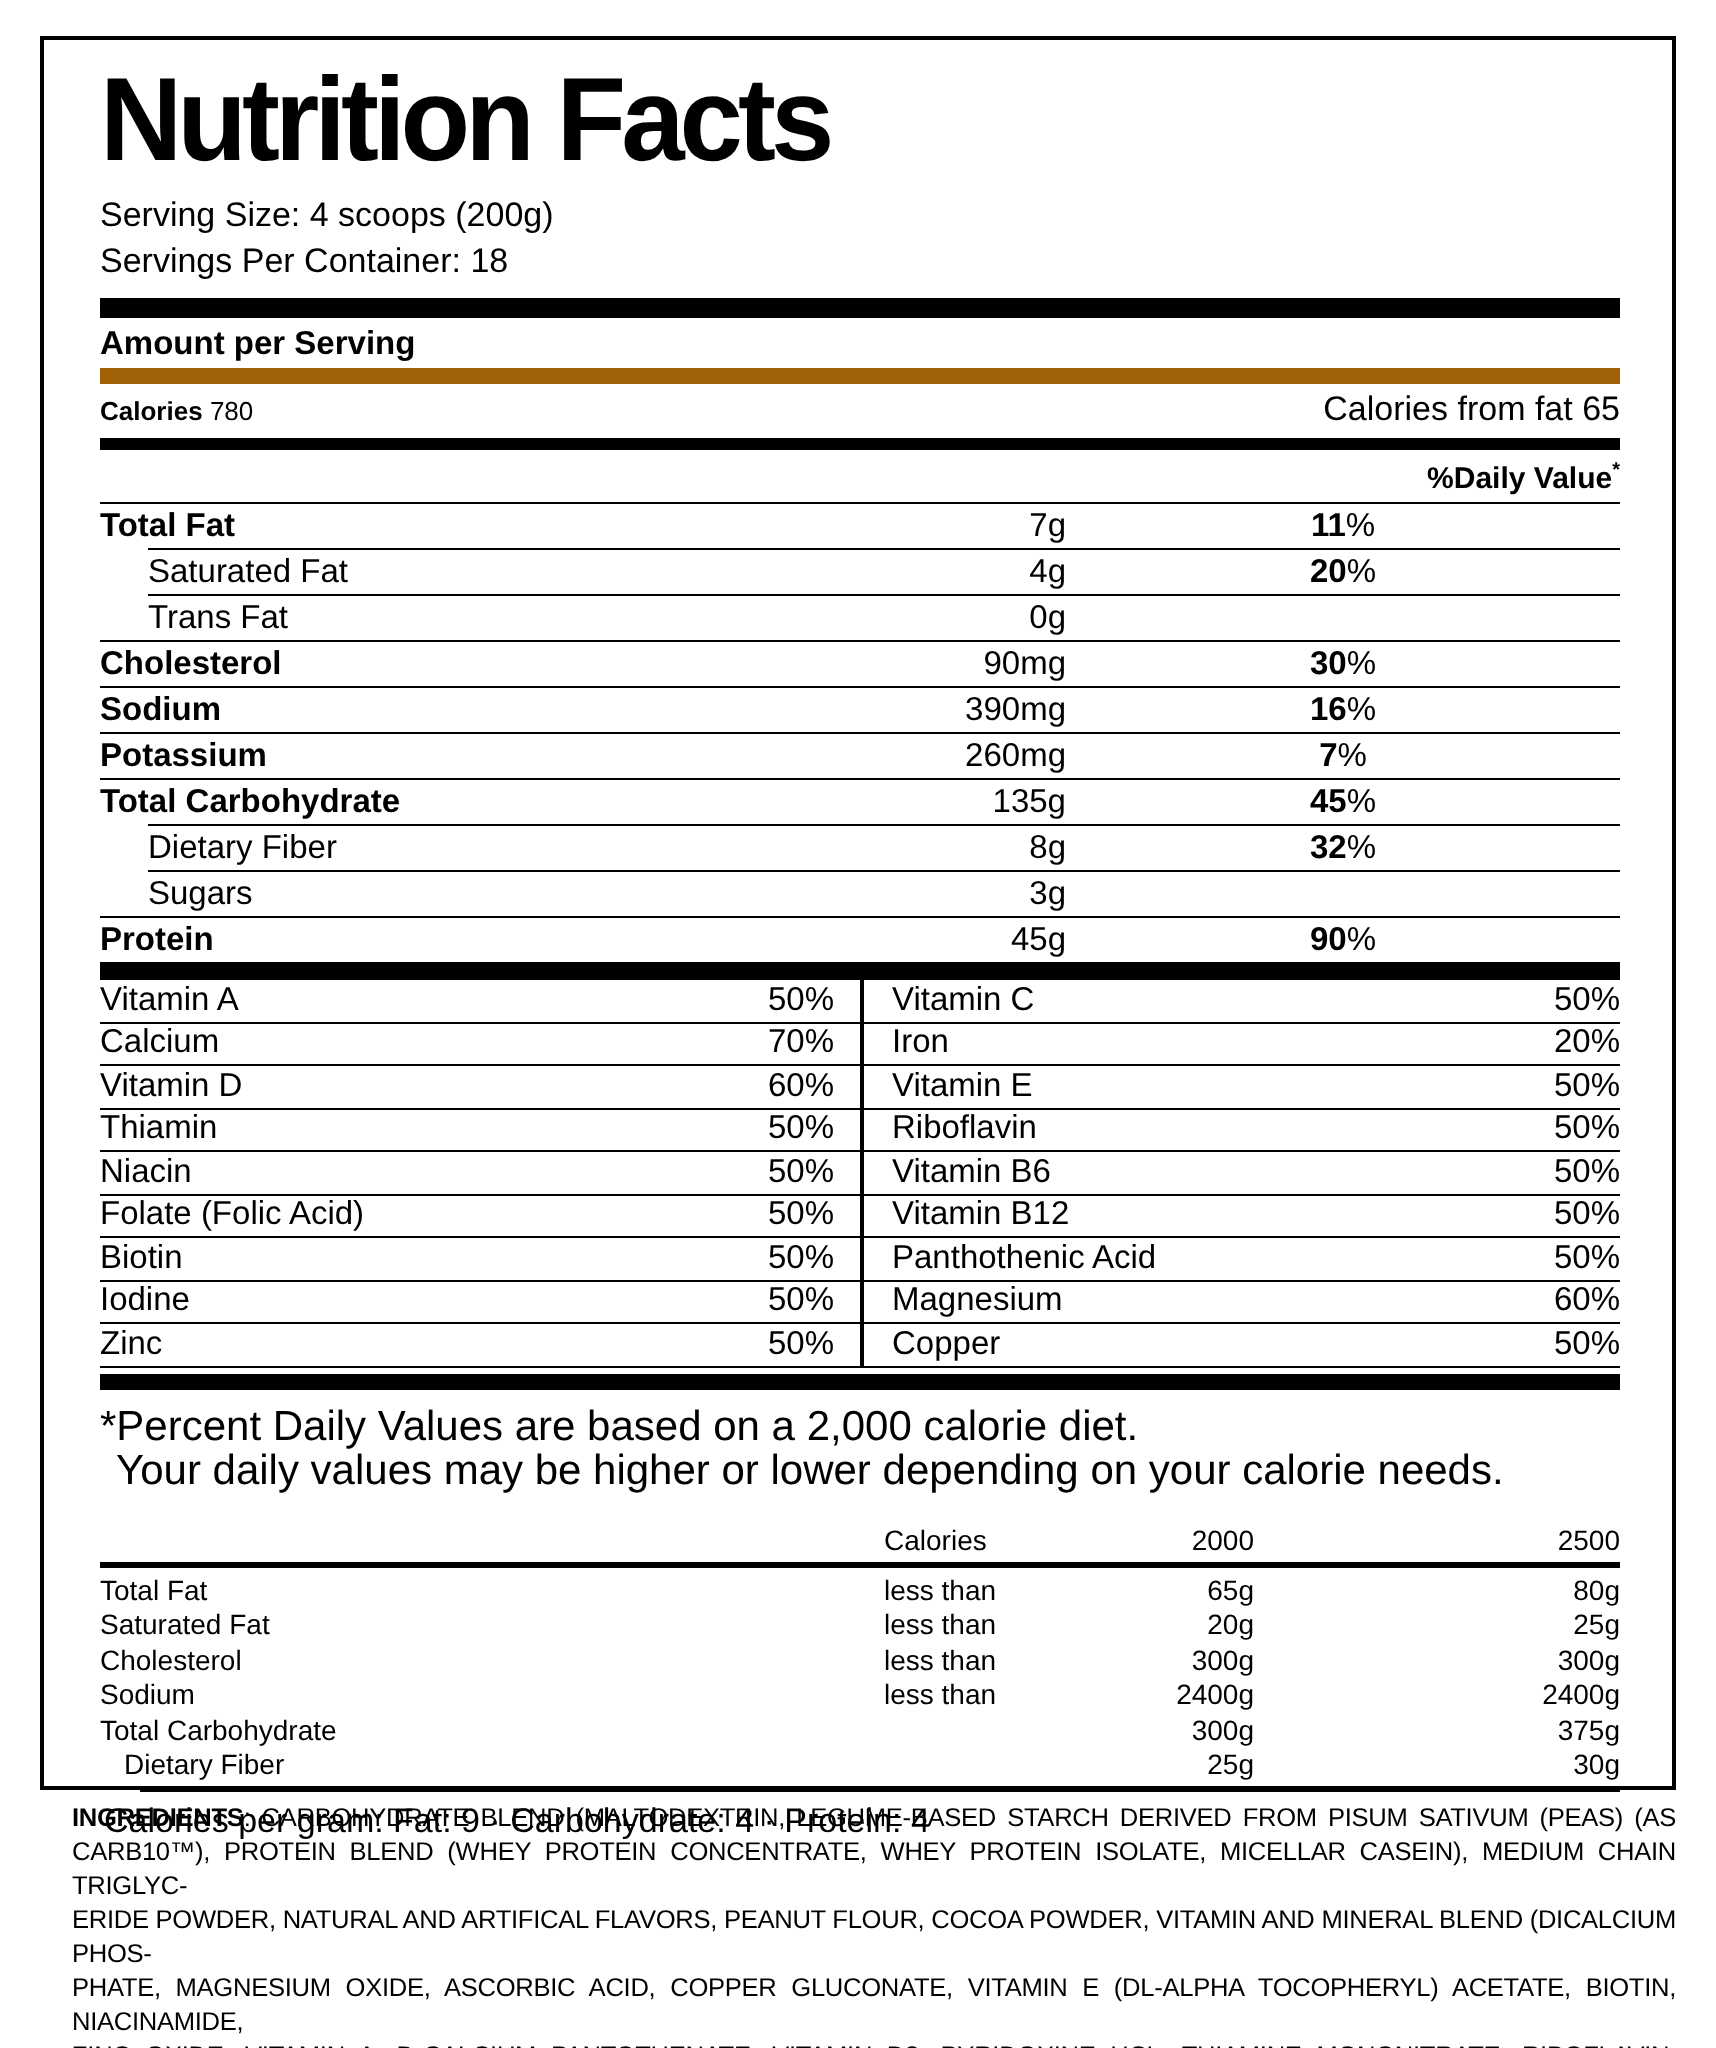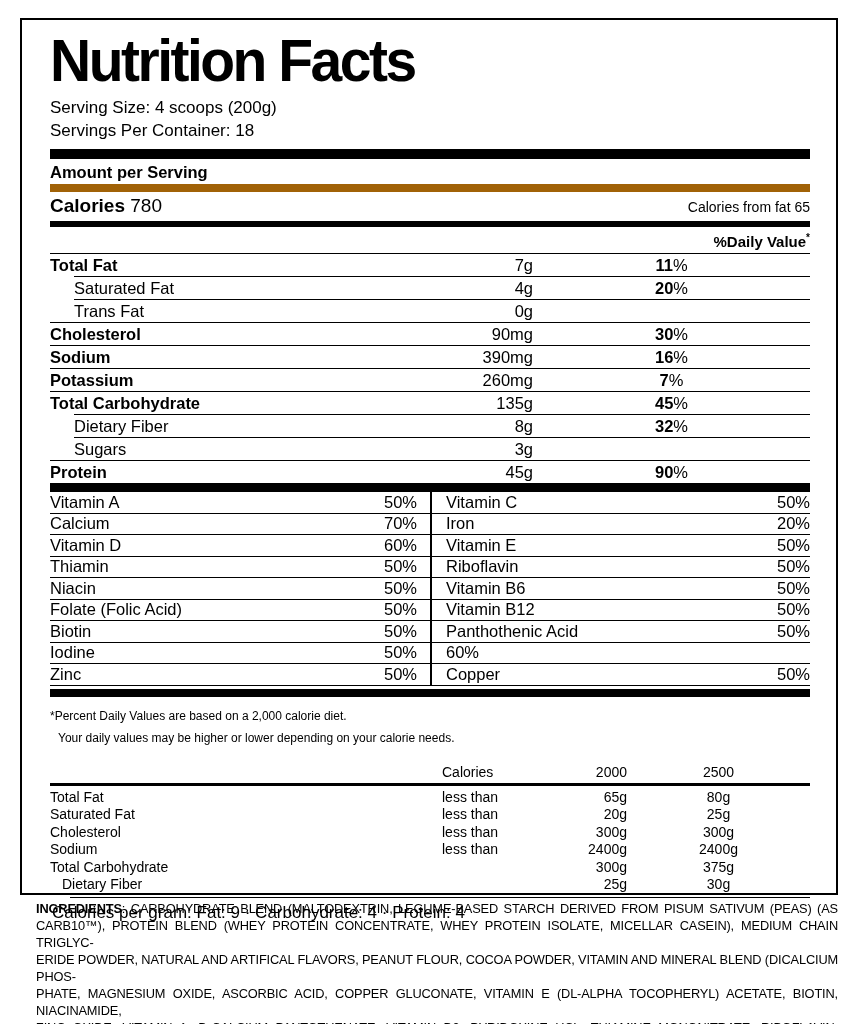--- a/index.html
+++ b/index.html
@@ -27,52 +27,52 @@
     transform-origin: left top;
   }
   .serving-line { font-size: 17px; line-height: 23px; }
   .bar { background: #000; }
   .bar-1 { height: 10px; margin-top: 7px; }
   .bar-2 { height: 6px; }
   .bar-3 { height: 9px; }
   .bar-4 { height: 8px; margin-top: 3px; }
   .aps { font-weight: bold; font-size: 16.5px; padding: 4px 0 2px 0; border-bottom: 8px solid #a16207; }
   .calories-row { display: flex; align-items: baseline; justify-content: space-between; padding: 3px 0 4px 0; }
-  .calories-left { font-size: 19px; }
+  .calories-left { font-size: 13px; }
   .calories-left b { font-weight: bold; }
-  .calories-right { font-size: 14px; }
+  .calories-right { font-size: 17px; }
   .dv-header { text-align: right; font-weight: bold; font-size: 15px; padding: 5px 0 3px 0; }
   .dv-header sup { font-size: 10px; }
   .n-row {
     display: flex; align-items: center;
     border-top: 1px solid #000;
     height: 23px; font-size: 16.5px;
   }
   .n-row.indent { margin-left: 24px; }
   .n-name { flex: 1; }
   .n-row.bold .n-name { font-weight: bold; }
   .n-amount { width: 120px; text-align: right; }
   .n-dv { width: 277px; text-align: center; }
   .n-dv b { font-weight: bold; }
   .vit-row { display: flex; align-items: stretch; border-bottom: 1px solid #000; height: 21.5px; font-size: 16.5px; }
   .vit-cell { display: flex; align-items: center; }
   .vit-left { width: 382px; border-right: 2px solid #000; padding-right: 13px; gap: 37px; }
   .vit-right { flex: 1; padding-left: 14px; }
   .vit-name { flex: 1; }
   .vit-val { text-align: right; }
-  .footnote { margin-top: 8px; font-size: 12px; line-height: 22px; }
+  .footnote { margin-top: 8px; font-size: 21px; line-height: 22px; }
   .footnote .fn2 { padding-left: 8px; }
   .ref-table { margin-top: 14px; font-size: 14px; }
   .ref-row { display: flex; align-items: baseline; line-height: 17.5px; }
   .ref-head { line-height: 18px; padding-bottom: 2px; }
   .ref-name { width: 392px; }
   .ref-row.indent .ref-name { padding-left: 12px; }
   .ref-qual { width: 90px; }
   .ref-2000 { width: 95px; text-align: right; }
-  .ref-2500 { flex: 1; text-align: center; }
+  .ref-2500 { flex: 1; text-align: right; }
   .ref-divider { height: 3px; background: #000; margin-bottom: 3px; }
   .cpg-divider { border-top: 1px solid #000; margin-left: 20px; margin-top: 3px; }
   .cpg { font-size: 17px; padding: 5px 0 0 2px; }
   .ingredients {
     margin: 5px 20px 0 20px;
     width: 818px;
     font-size: 12.8px;
     line-height: 17px;
     letter-spacing: -0.15px;
   }
@@ -223,20 +223,21 @@
         <span class="vit-name">Panthothenic Acid</span>
         <span class="vit-val">50%</span>
       </span>
   </div>
   <div class="vit-row">
     <span class="vit-cell vit-left">
         <span class="vit-name">Iodine</span>
         <span class="vit-val">50%</span>
       </span>
     <span class="vit-cell vit-right">
+        <span class="vit-name">Magnesium</span>
         <span class="vit-val">60%</span>
       </span>
   </div>
   <div class="vit-row">
     <span class="vit-cell vit-left">
         <span class="vit-name">Zinc</span>
         <span class="vit-val">50%</span>
       </span>
     <span class="vit-cell vit-right">
         <span class="vit-name">Copper</span>

